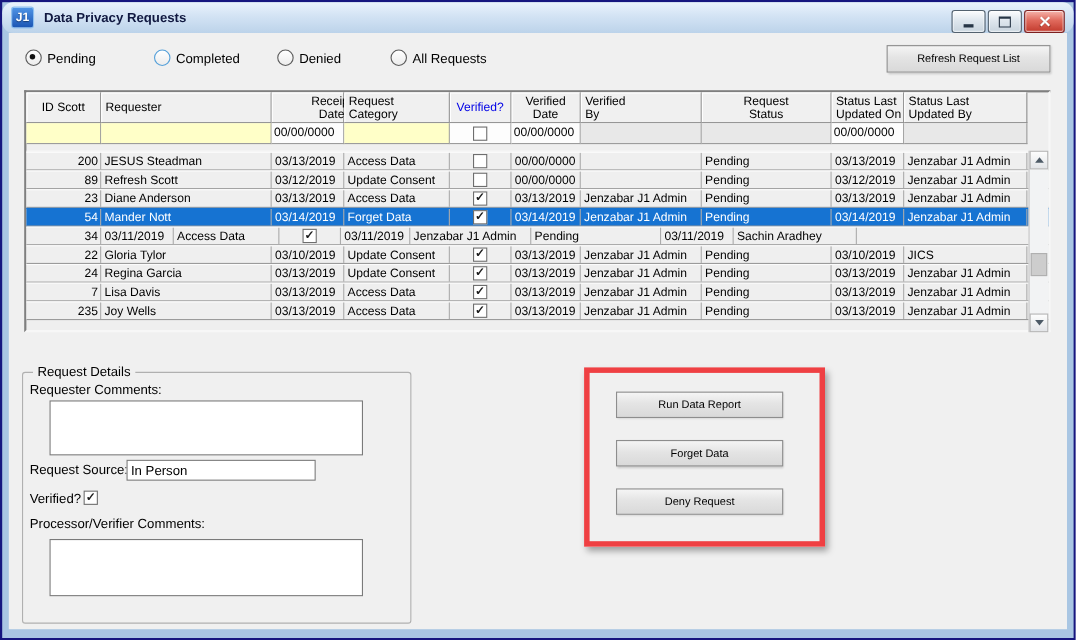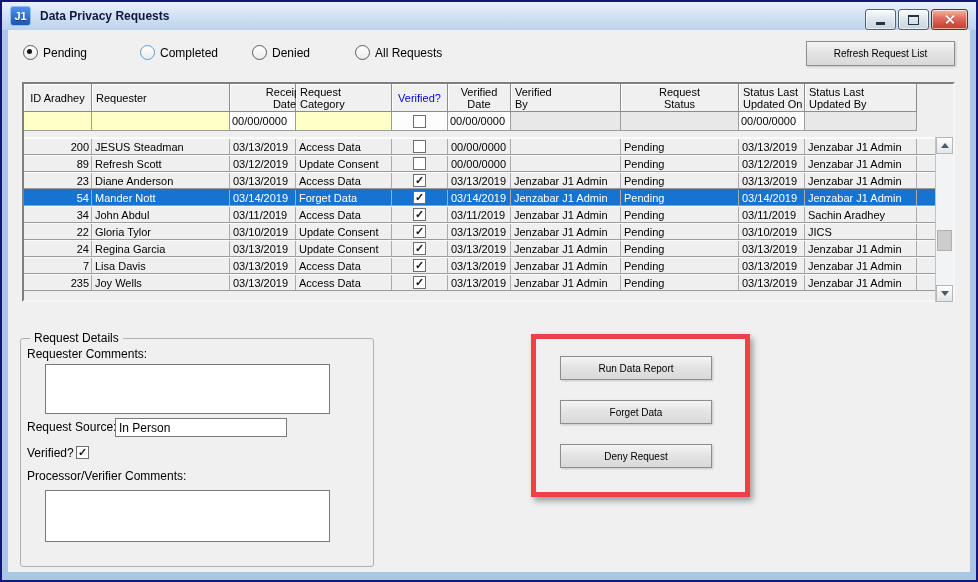--- a/index.html
+++ b/index.html
@@ -1,21 +1,21 @@
 <!DOCTYPE html>
 <html style="--sel: #1673d2; --yellow: #ffffc8; --red: #ef4043; --vblue: #0000e6;"><head>
 <meta charset="utf-8">
 <style>
   html,body{margin:0;padding:0;}
   body{width:978px;height:582px;position:relative;font-family:"Liberation Sans",sans-serif;
        -webkit-font-smoothing:antialiased;background:#fff;overflow:hidden;}
   #window{position:absolute;inset:0;background:#16167f;}
   #frame{position:absolute;inset:2px;background:#a9c6e3;}
   #titlebar{position:absolute;left:2px;top:2px;right:2px;height:28px;
-            background:linear-gradient(#eaf3fc,#d3e3f4 45%,#bcd3ea);display:flex;align-items:center;}
+            background:linear-gradient(#eaf3fc,#d3e3f4 45%,#bcd3ea);display:flex;align-items:center;border-radius:10px;}
   .app-icon{width:19px;height:18px;margin-left:8px;border-radius:3px;
             background:linear-gradient(#4f94e6,#1b55b4);border:1px solid #8fc0ef;
             color:#fff;font-size:11px;font-weight:bold;display:flex;align-items:center;justify-content:center;
             text-shadow:0 1px 1px rgba(0,0,0,.4);}
   .title-text{margin-left:9px;font-size:12px;font-weight:bold;color:#101840;}
   .winbtns{position:absolute;right:10px;top:9px;display:flex;gap:2px;}
   .wbtn{height:19px;border-radius:3px;border:1px solid #54626f;display:flex;align-items:center;justify-content:center;
         background:linear-gradient(#fcfdfe,#dfe7ee 45%,#c8d4de);box-shadow:inset 0 0 0 1px rgba(255,255,255,.6);}
   .wbtn.min,.wbtn.max{width:29px;}
   .wbtn.close{width:35px;border-color:#7c2020;background:linear-gradient(#f5b4ac,#e06a5d 45%,#c23a2d);}
@@ -37,21 +37,21 @@
 
   .btn{background:linear-gradient(#f5f5f5,#e4e4e4 45%,#d9d9d9);border:1px solid #8d8d8d;
        font-size:10px;color:#000;display:flex;align-items:center;justify-content:center;
        box-shadow:1px 1px 2px rgba(0,0,0,.18);}
   #refresh-btn{position:absolute;left:806px;top:41px;width:147px;height:23px;}
 
   
   #grid{position:absolute;left:22px;top:82px;width:933px;height:220px;background:#efefef;
         border:2px solid;border-color:#7f7f7f #f7f7f7 #f7f7f7 #7f7f7f;box-sizing:border-box;font-size:11px;}
   .gridrow{display:flex;}
-  .c-id{width:68px;} .c-req{width:138px;} .c-rcpt{width:66px;padding-left:44px;} .c-cat{width:96px;} .c-ver{width:56px;}
+  .c-id{width:68px;} .c-req{width:155px;} .c-rcpt{width:66px;padding-left:44px;} .c-cat{width:96px;} .c-ver{width:56px;}
   .c-vdate{width:63px;} .c-vby{width:110px;} .c-status{width:118px;} .c-updon{width:66px;} .c-updby{width:112px;flex:0 0 112px;}
   .hcell{height:28px;box-sizing:border-box;background:#f0f0f0;border-right:1px solid #8c8c8c;border-bottom:1px solid #8c8c8c;
          box-shadow:inset 1px 1px 0 #ffffff;white-space:pre-line;display:flex;align-items:center;justify-content:center;
          text-align:center;line-height:12px;color:#000;}
   .hcell.l{justify-content:flex-start;text-align:left;padding-left:4px;}
   .hcell.hver{color:var(--vblue,#0000e6);}
   .fcell{height:19px;box-sizing:border-box;border-right:1px solid #9c9c9c;border-bottom:1px solid #9c9c9c;
          background:#fdfdfd;display:flex;align-items:center;padding-left:2px;}
   .fcell.yellow{background:var(--yellow,#ffffc8);}
   .fcell.grayf{background:#e8e8e8;}
@@ -132,21 +132,21 @@
   </div>
   <div class="radio-item" style="left:355px">
     <span class="radio-circle"></span>
     <span class="radio-label">All Requests</span>
   </div>
 
   <div id="refresh-btn" class="btn">Refresh Request List</div>
 
   <div id="grid">
     <div class="gridrow">
-      <div class="hcell c-id">ID Aradhey</div>
+      <div class="hcell c-id">ID Scott</div>
       <div class="hcell c-req l">Requester</div>
       <div class="hcell c-rcpt">Receipt
 Date</div>
       <div class="hcell c-cat l">Request
 Category</div>
       <div class="hcell c-ver hver">Verified?</div>
       <div class="hcell c-vdate">Verified
 Date</div>
       <div class="hcell c-vby l">Verified
 By</div>
@@ -224,21 +224,20 @@
             <span class="checkbox checked"></span>
           </div>
           <div class="gcell c-vdate">03/14/2019</div>
           <div class="gcell c-vby">Jenzabar J1 Admin</div>
           <div class="gcell c-status">Pending</div>
           <div class="gcell c-updon">03/14/2019</div>
           <div class="gcell c-updby">Jenzabar J1 Admin</div>
         </div>
         <div class="grow">
           <div class="gcell c-id r">34</div>
-          <div class="gcell c-req">John Abdul</div>
           <div class="gcell c-rcpt">03/11/2019</div>
           <div class="gcell c-cat">Access Data</div>
           <div class="gcell c-ver chk">
             <span class="checkbox checked"></span>
           </div>
           <div class="gcell c-vdate">03/11/2019</div>
           <div class="gcell c-vby">Jenzabar J1 Admin</div>
           <div class="gcell c-status">Pending</div>
           <div class="gcell c-updon">03/11/2019</div>
           <div class="gcell c-updby">Sachin Aradhey</div>

